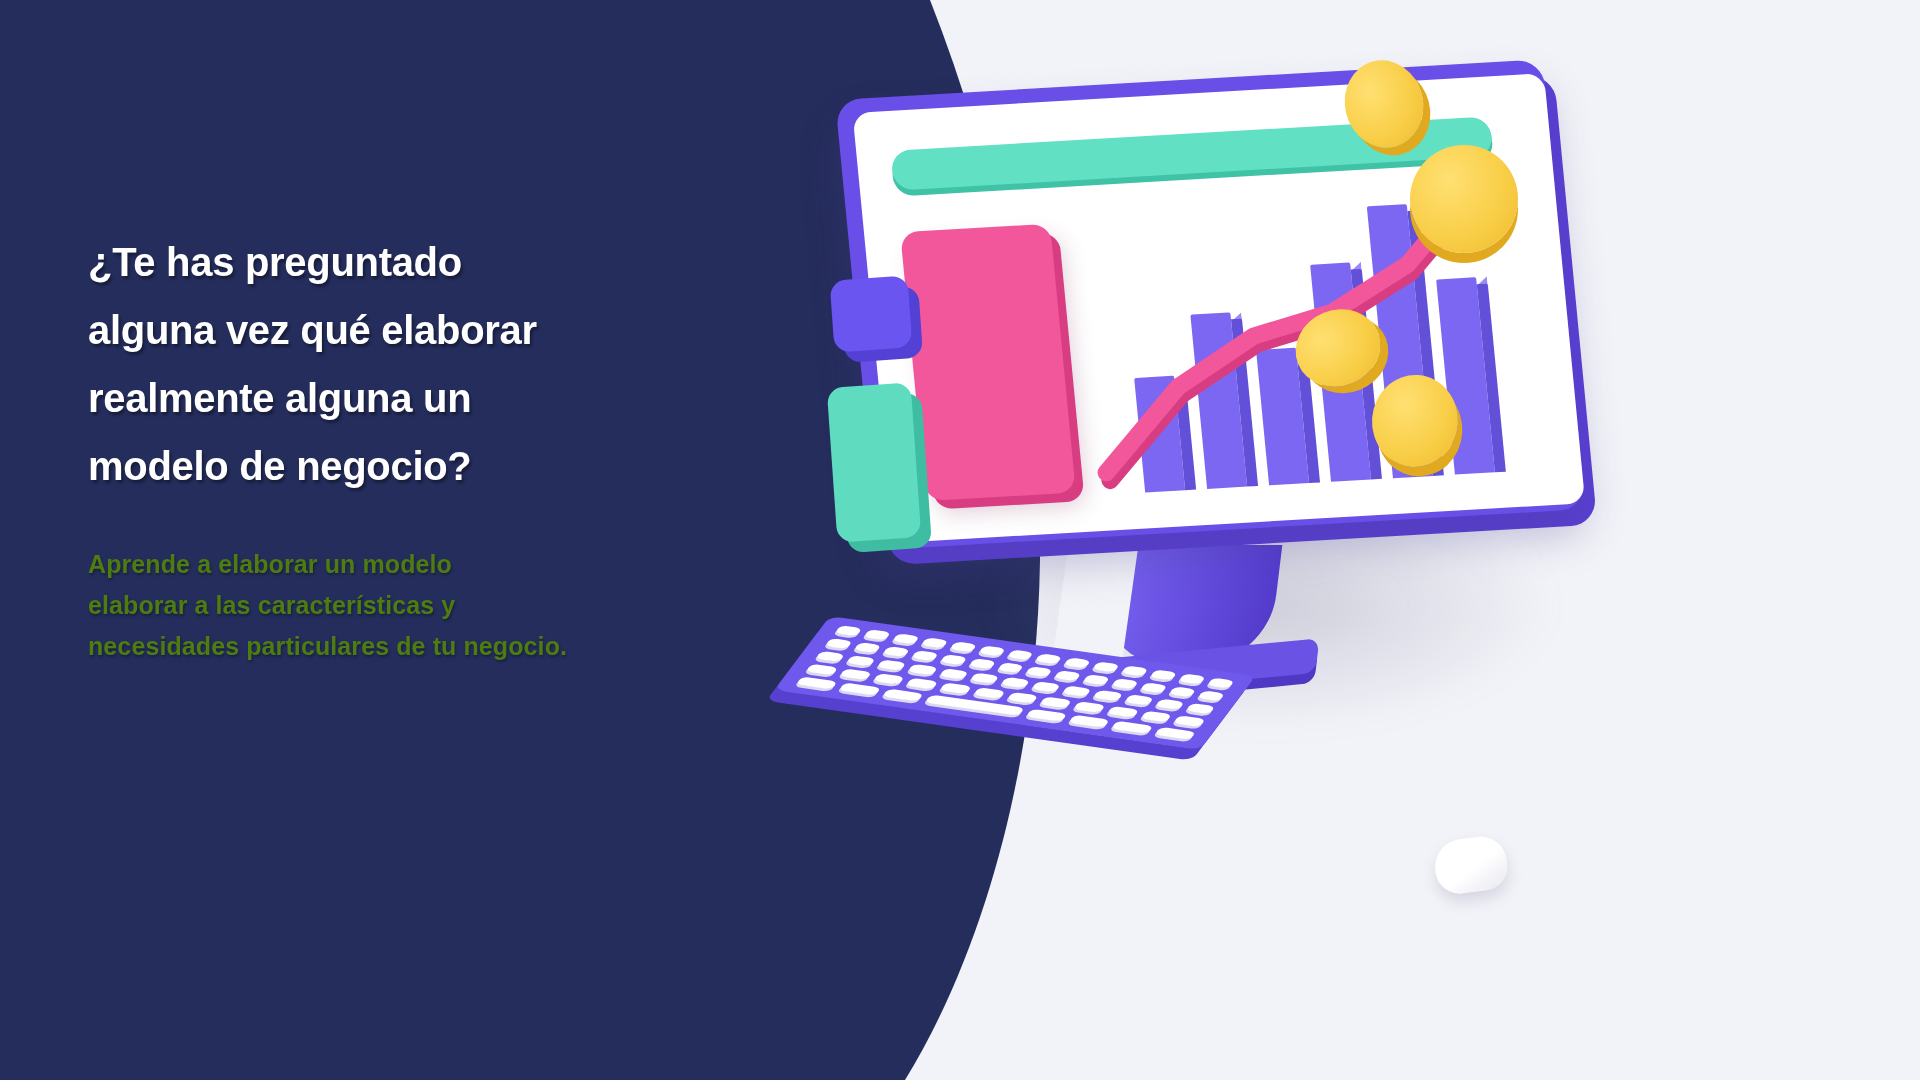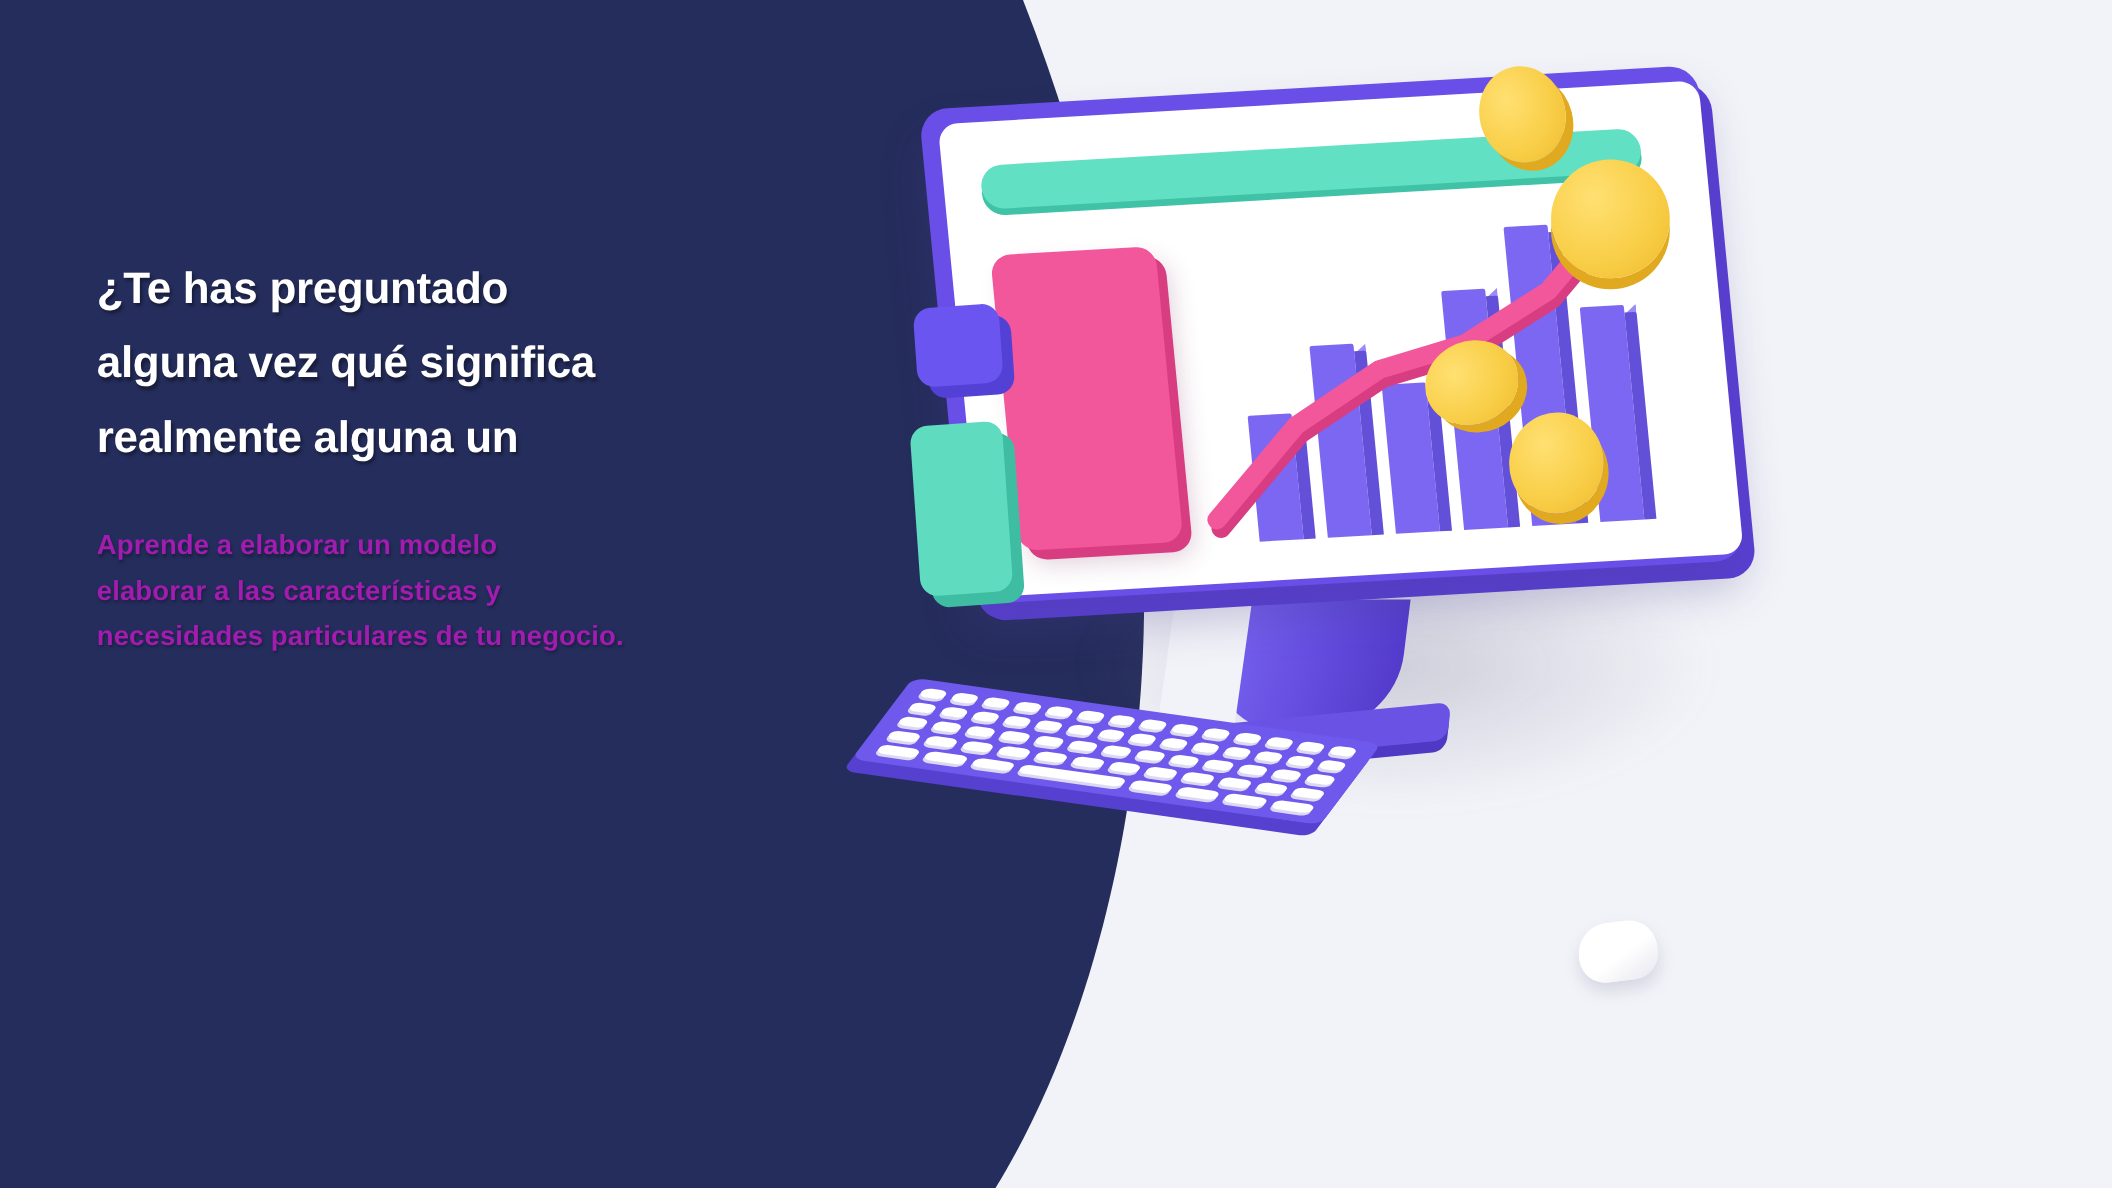--- a/index.html
+++ b/index.html
@@ -32,21 +32,21 @@
     font-size:40px;
     font-weight:bold;
     line-height:68px;
     letter-spacing:-0.3px;
     text-shadow:2px 3px 3px rgba(0,0,0,0.38);
   }
   .headline .ln { display:block; white-space:nowrap; }
 
   .subhead {
     margin-top:44px;
-    color:#a21caf;
+    color:#4d7c0f;
     font-size:25px;
     font-weight:bold;
     line-height:41px;
     letter-spacing:0.1px;
     text-shadow:1px 2px 3px rgba(0,0,0,0.35);
   }
   .subhead .ln { display:block; white-space:nowrap; }
 
   
   .illus { position:absolute; left:760px; top:0; width:1160px; height:1080px; z-index:10; }
@@ -195,22 +195,23 @@
 
 <div id="stage">
 
   <div class="bg-light"></div>
   <div class="bg-navy"></div>
 
   <div class="text-col">
 
     <div class="headline">
       <span class="ln">¿Te has preguntado</span>
-      <span class="ln">alguna vez qué significa</span>
+      <span class="ln">alguna vez qué elaborar</span>
       <span class="ln">realmente alguna un</span>
+      <span class="ln">modelo de negocio?</span>
     </div>
 
     <div class="subhead">
       <span class="ln">Aprende a elaborar un modelo</span>
       <span class="ln">elaborar a las características y</span>
       <span class="ln">necesidades particulares de tu negocio.</span>
     </div>
 
   </div>
 

